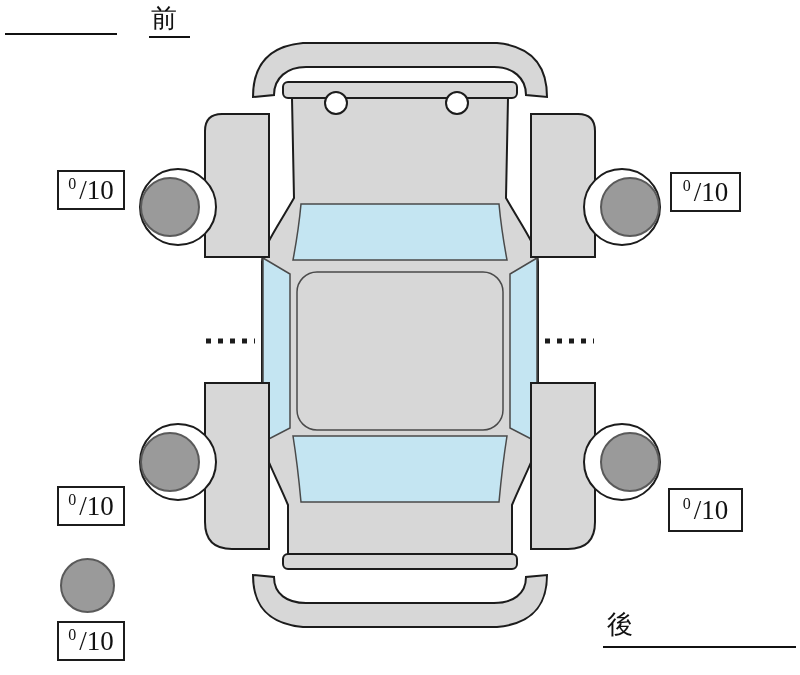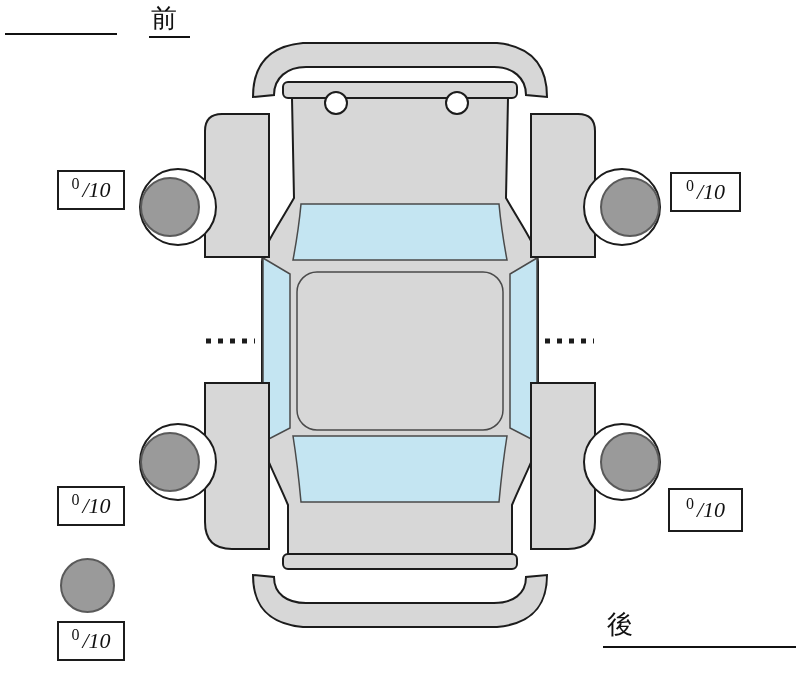--- a/index.html
+++ b/index.html
@@ -67,22 +67,21 @@
     color: #111;
     box-sizing: border-box;
   }
   .score-value {
     font-size: 16px;
     display: inline-block;
     transform: translateY(-6px);
     margin-right: 3px;
   }
   .score-max {
-    font-size: 22px;
-    font-style: italic;
+    font-size: 27px;
   }
 
   .spare-tire {
     position: absolute;
     left: 60px;
     top: 558px;
     width: 55px;
     height: 55px;
     border-radius: 50%;
     background: var(--tire, #9a9a9a);

